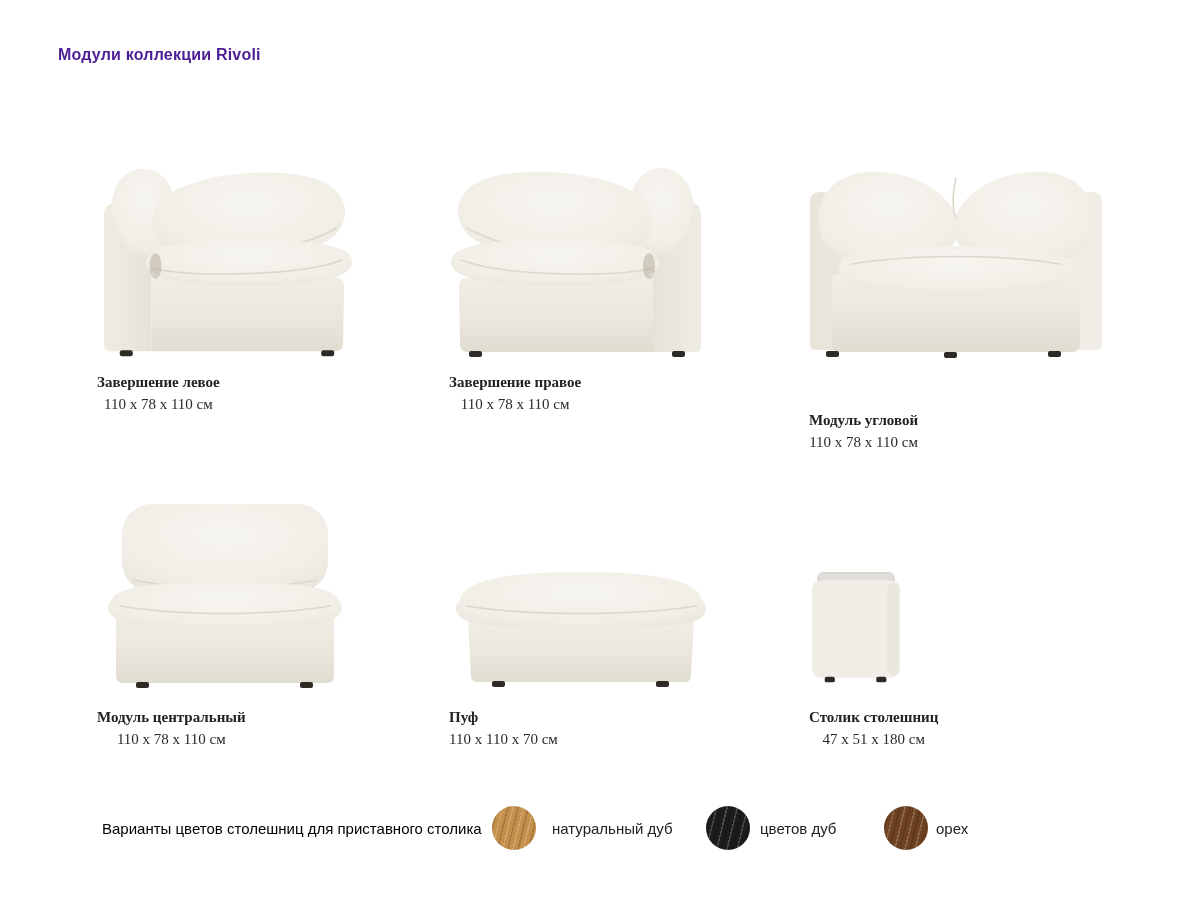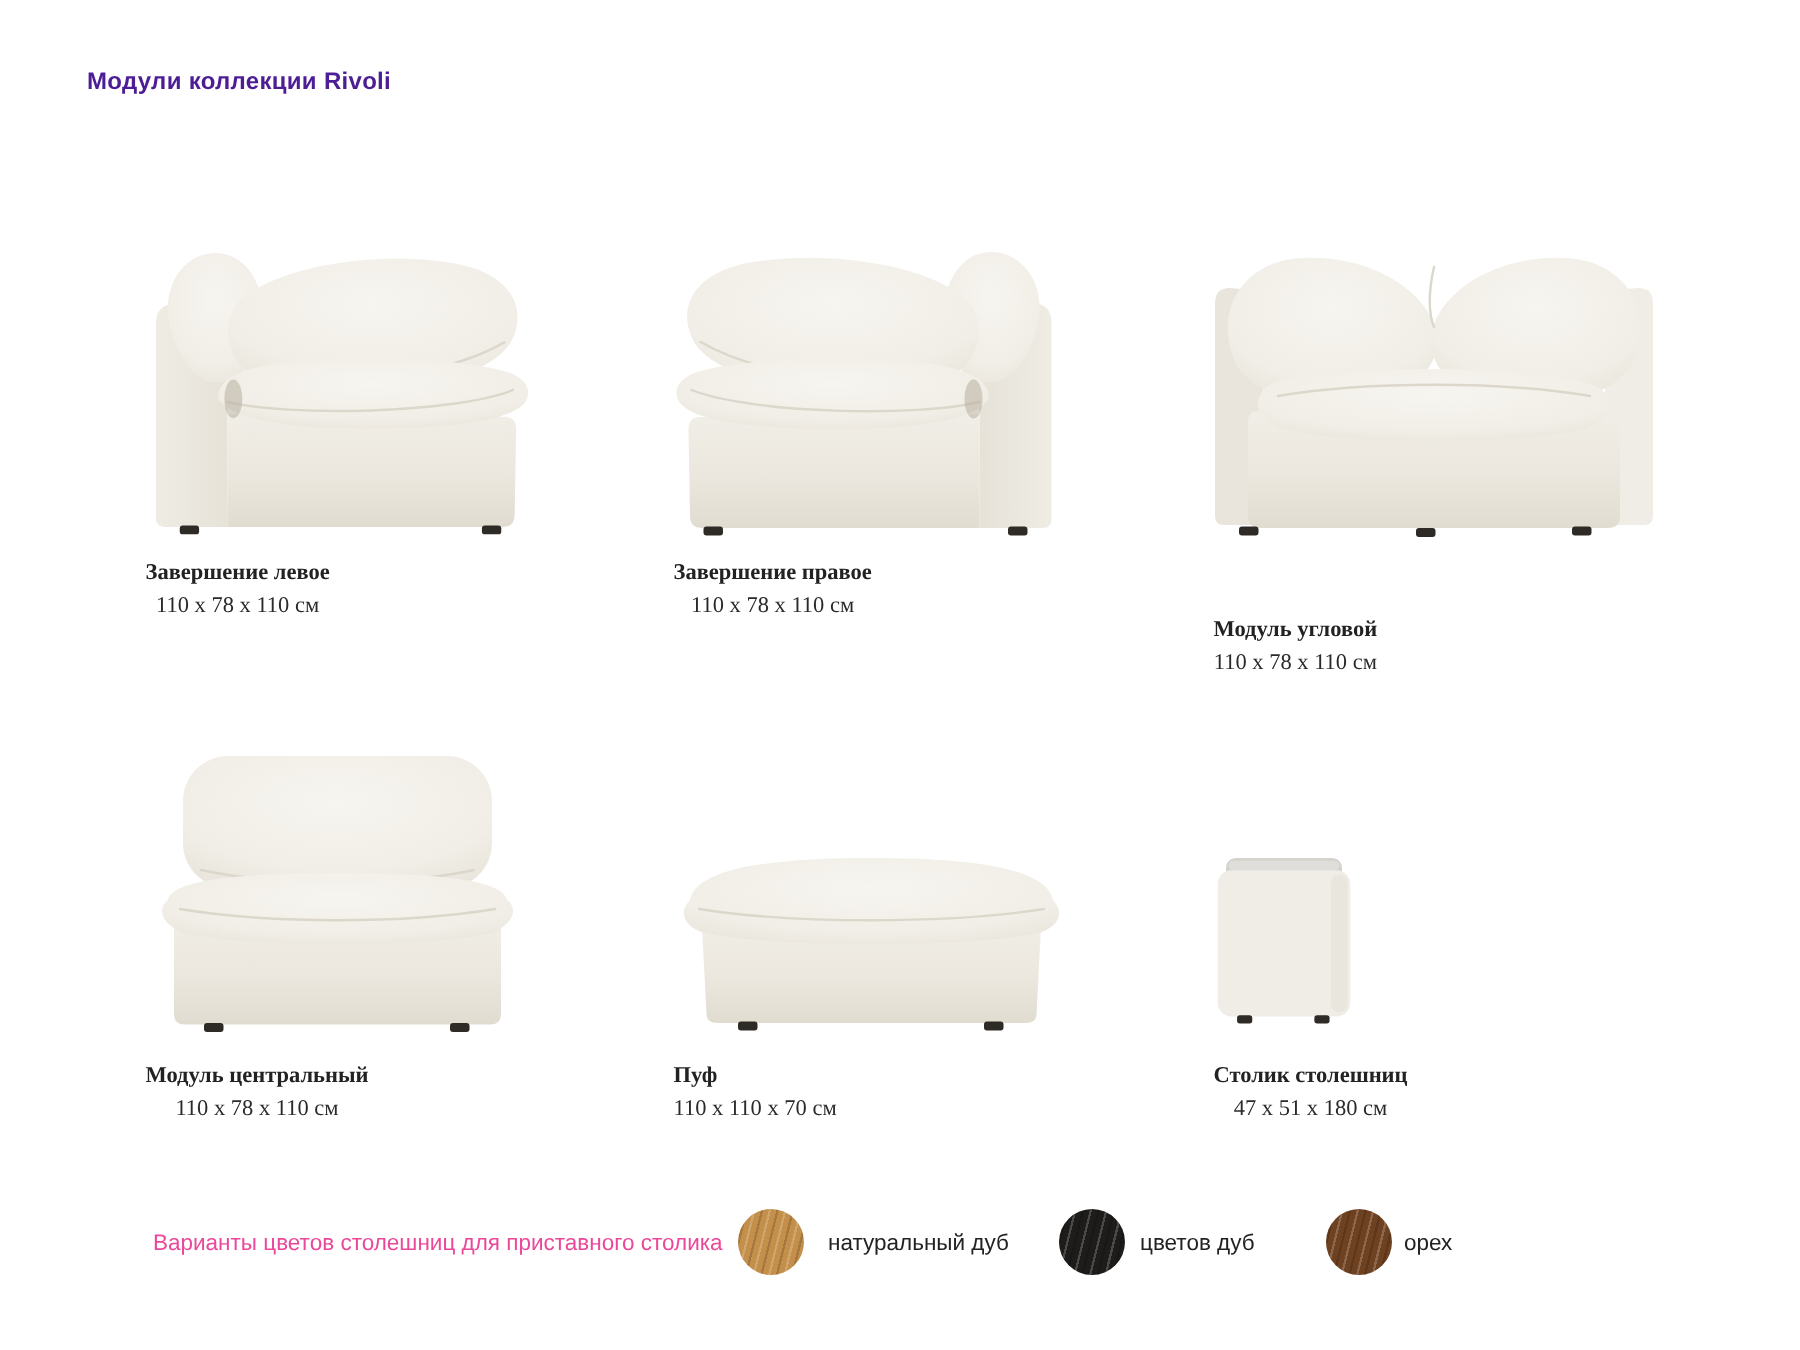--- a/index.html
+++ b/index.html
@@ -8,21 +8,21 @@
     font-family:"Liberation Sans", sans-serif;color:#232323;overflow:hidden;
   }
   .abs{position:absolute;}
   .page-title{
     left:58px;top:46px;font-size:16px;font-weight:600;letter-spacing:.2px;color:#4c1d95;
   }
   .module-image svg{display:block;width:100%;height:100%;}
   .caption{line-height:22px;font-size:15px;font-family:Liberation Serif, serif;}
   .module-name{font-weight:600;color:#222;}
   .module-dims{font-weight:400;color:#2a2a2a;text-align:center;}
-  .legend-label{font-size:15px;font-weight:500;color:#ec4899;top:820px;left:102px;}
+  .legend-label{font-size:15px;font-weight:500;color:#000000;top:820px;left:102px;}
   .swatch{
     width:44px;height:44px;border-radius:50%;top:806px;position:absolute;overflow:hidden;
   }
   .swatch::after{
     content:"";position:absolute;inset:0;border-radius:50%;
     background:
       repeating-linear-gradient(104deg,
         rgba(255,255,255,0.20) 0 1.5px,
         rgba(255,255,255,0) 1.5px 5px,
         rgba(0,0,0,0.16) 5px 6.5px,

